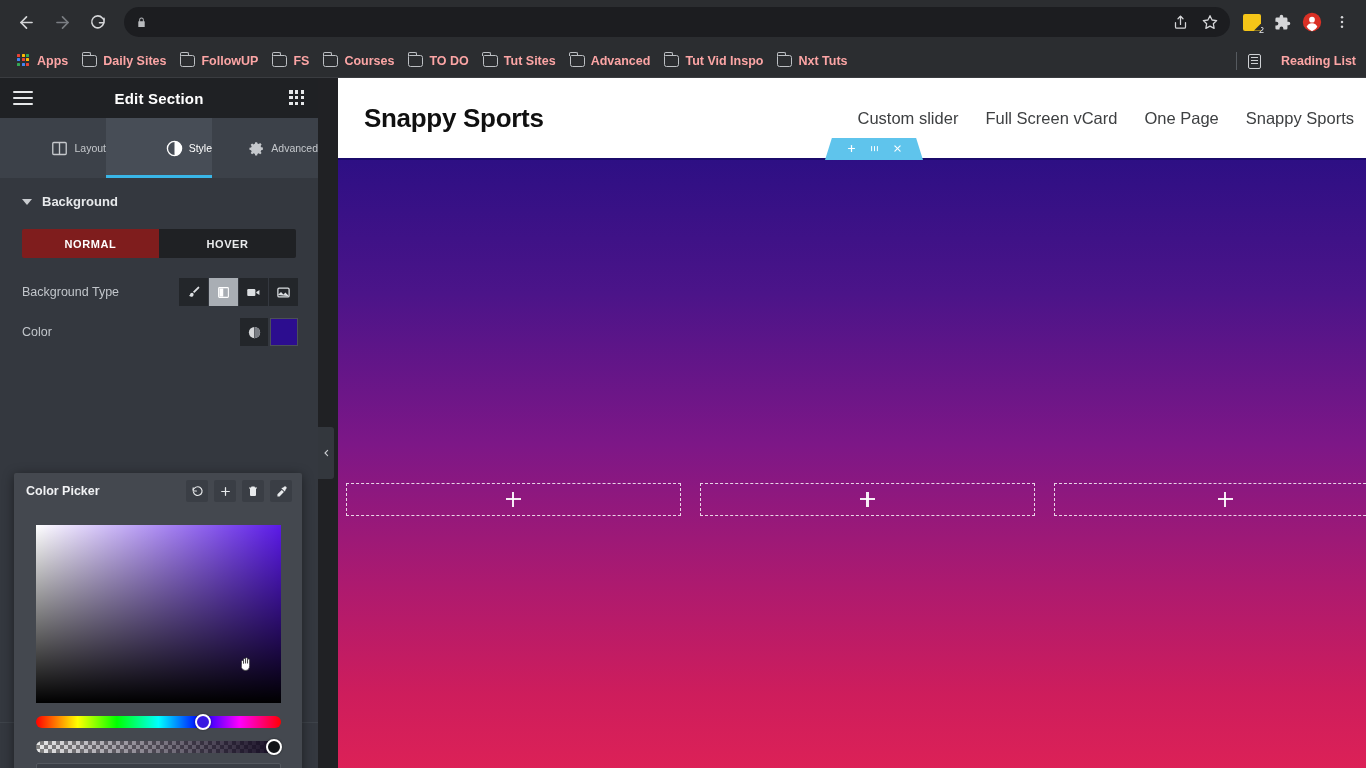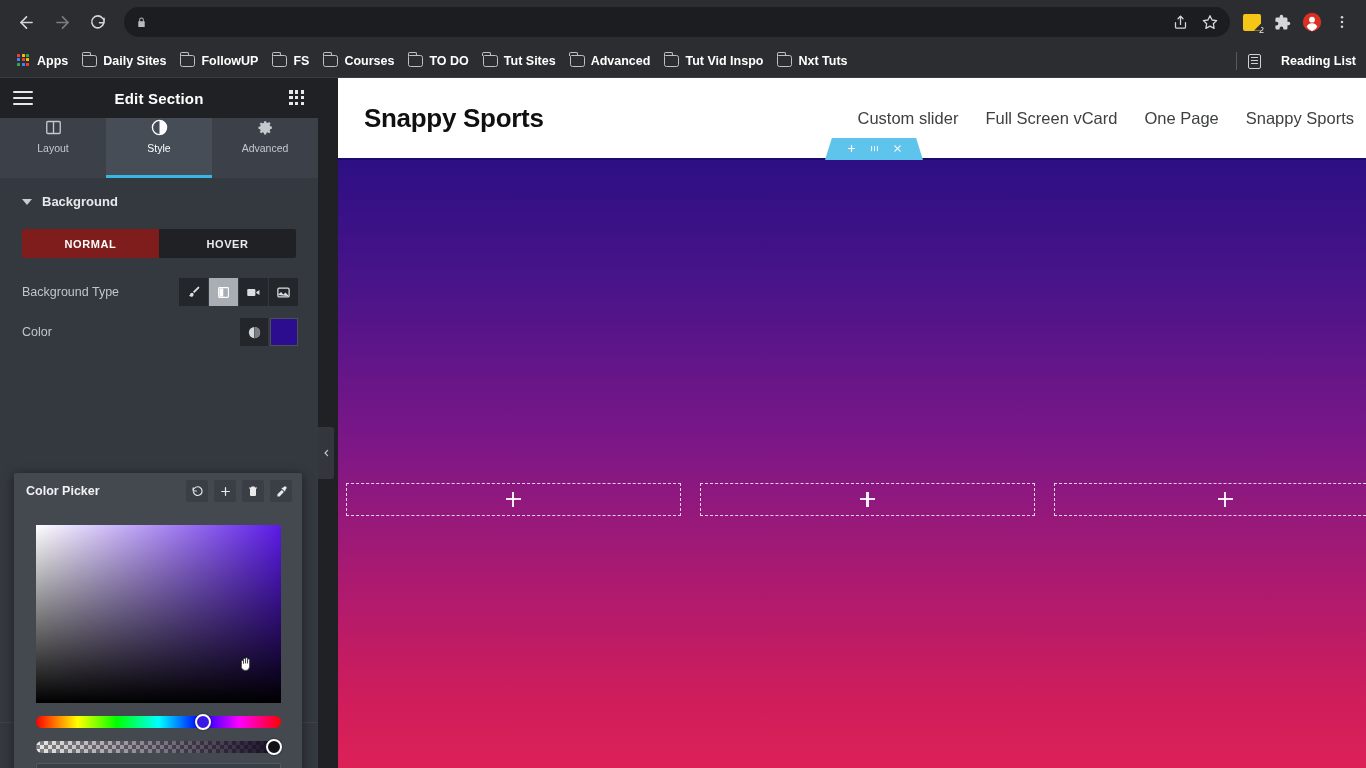--- a/index.html
+++ b/index.html
@@ -100,21 +100,21 @@
     padding: 0 10px;
     position: relative;
     border-bottom: 1px solid #3a3c40;
   }
   .bm {
     display: flex; align-items: center;
     gap: 6px;
     padding: 3px 7px;
     border-radius: 4px;
     font-size: 12.5px;
-    color: #ffffff;
+    color: #fca5a5;
     white-space: nowrap;
     font-weight: bold;
   }
   .bm-folder {
     width: 15px; height: 12px;
     border: 1.5px solid #bdc0c4;
     border-radius: 1.5px 2.5px 2.5px 2.5px;
     position: relative;
     flex: 0 0 auto;
   }
@@ -195,22 +195,22 @@
   .dots-grid i { background:#e6e8ea; display:block; }
 
   #panel-tabs {
     height: 60px;
     background: #3c4149;
     display: flex;
     position: relative;
   }
   .ptab {
     flex: 1;
-    display: flex; flex-direction: column;
-    align-items: center; justify-content: flex-start;
+    display: flex; 
+    align-items: center; justify-content: flex-end;
     gap: 6px;
     color: #c5c8cc;
     font-size: 10.5px;
     position: relative;
   }
   .ptab.active { background: #474d56; color: #fff; }
   .ptab.active::after {
     content: "";
     position: absolute; left: 0; right: 0; bottom: 0;
     height: 3px; background: #39b6e8;

